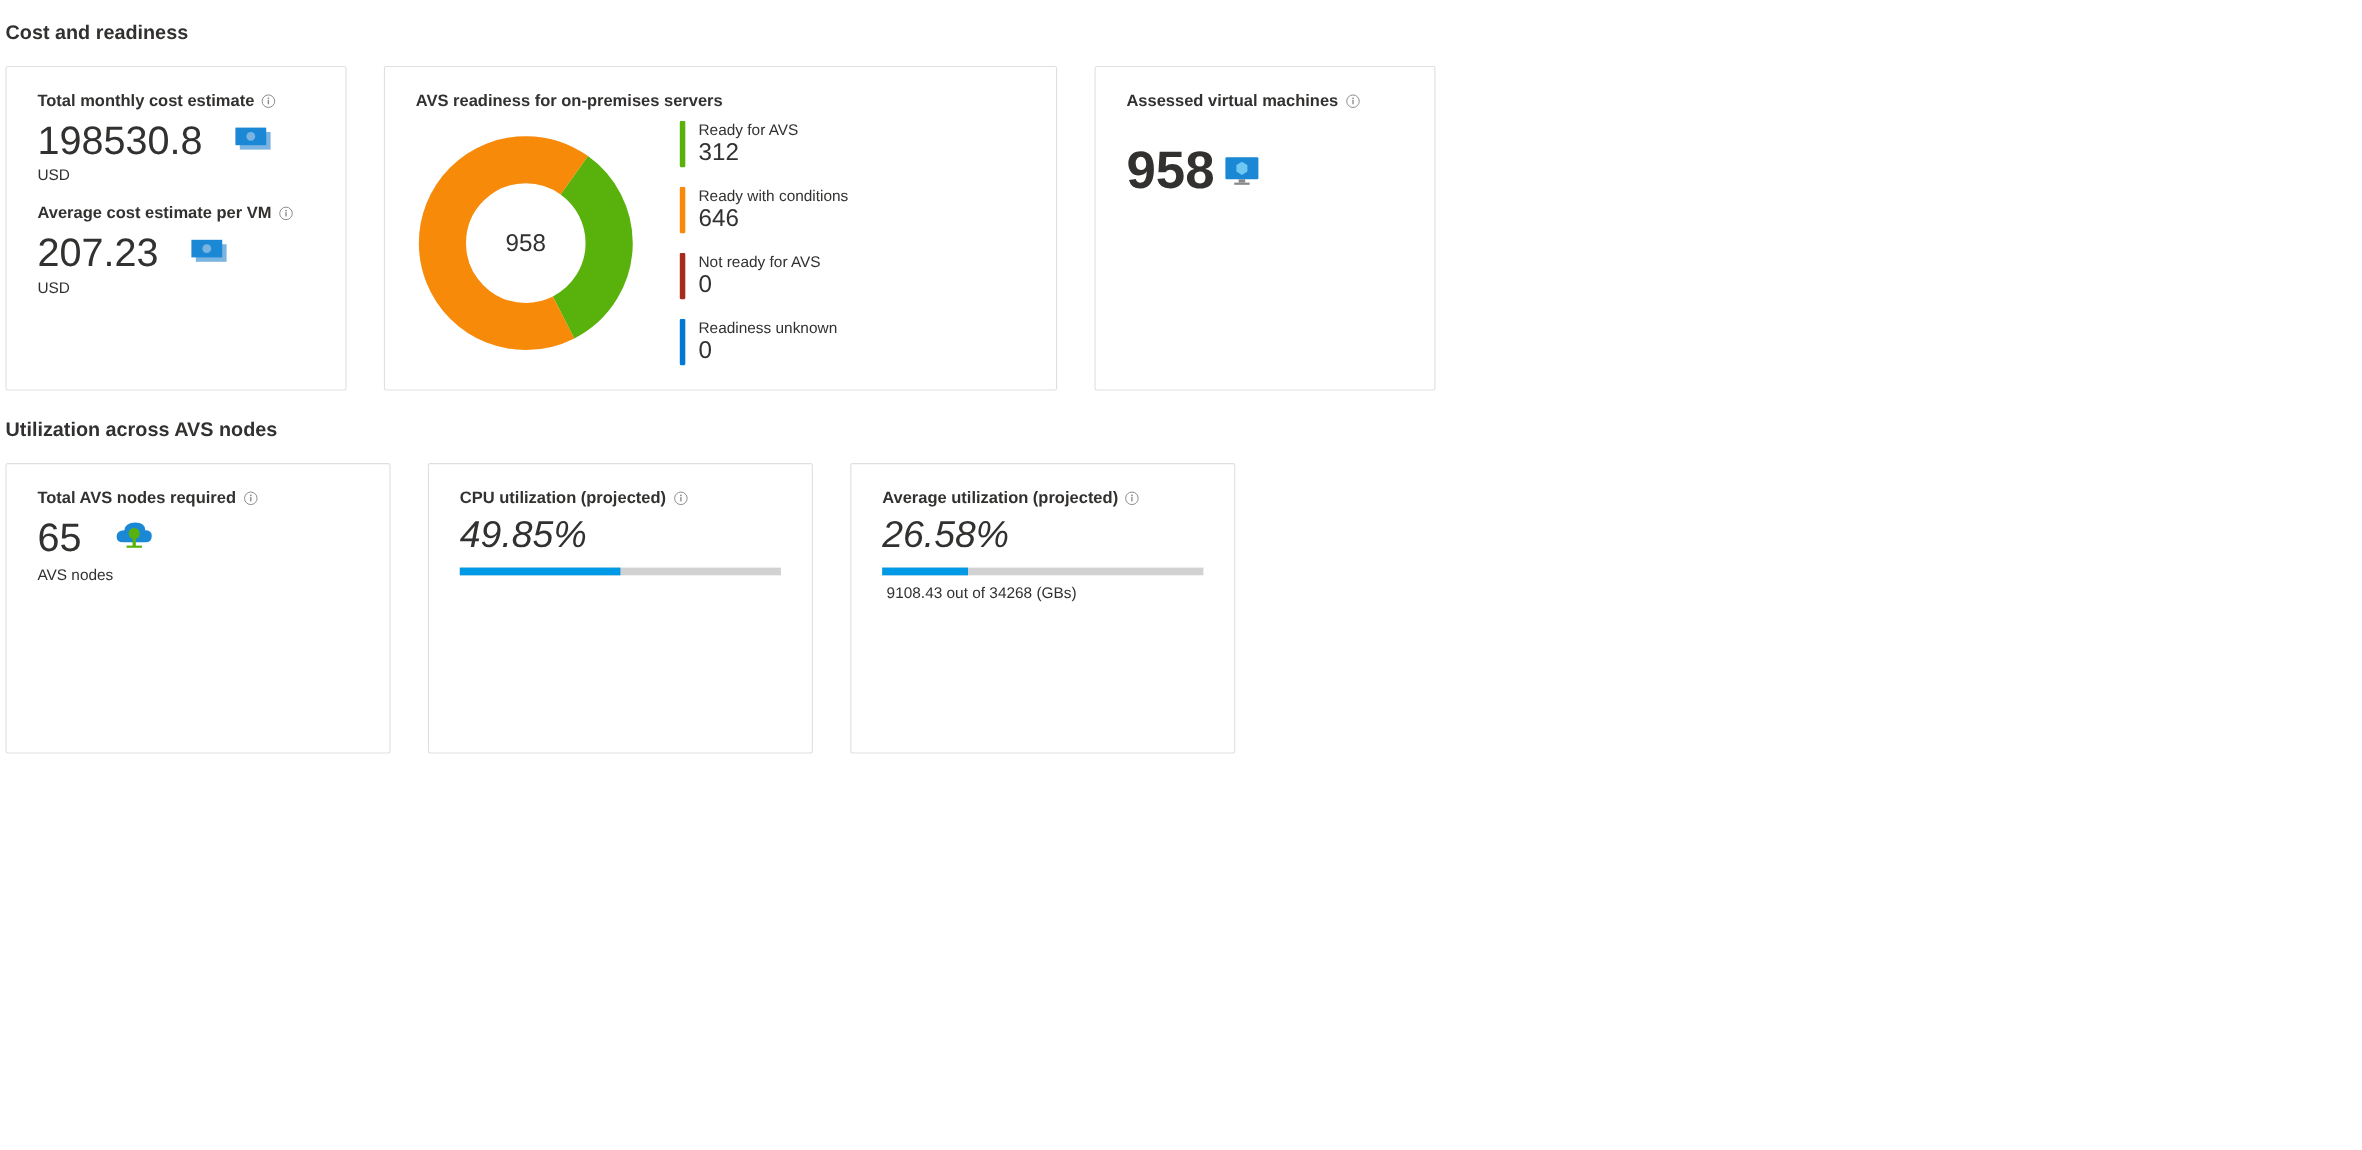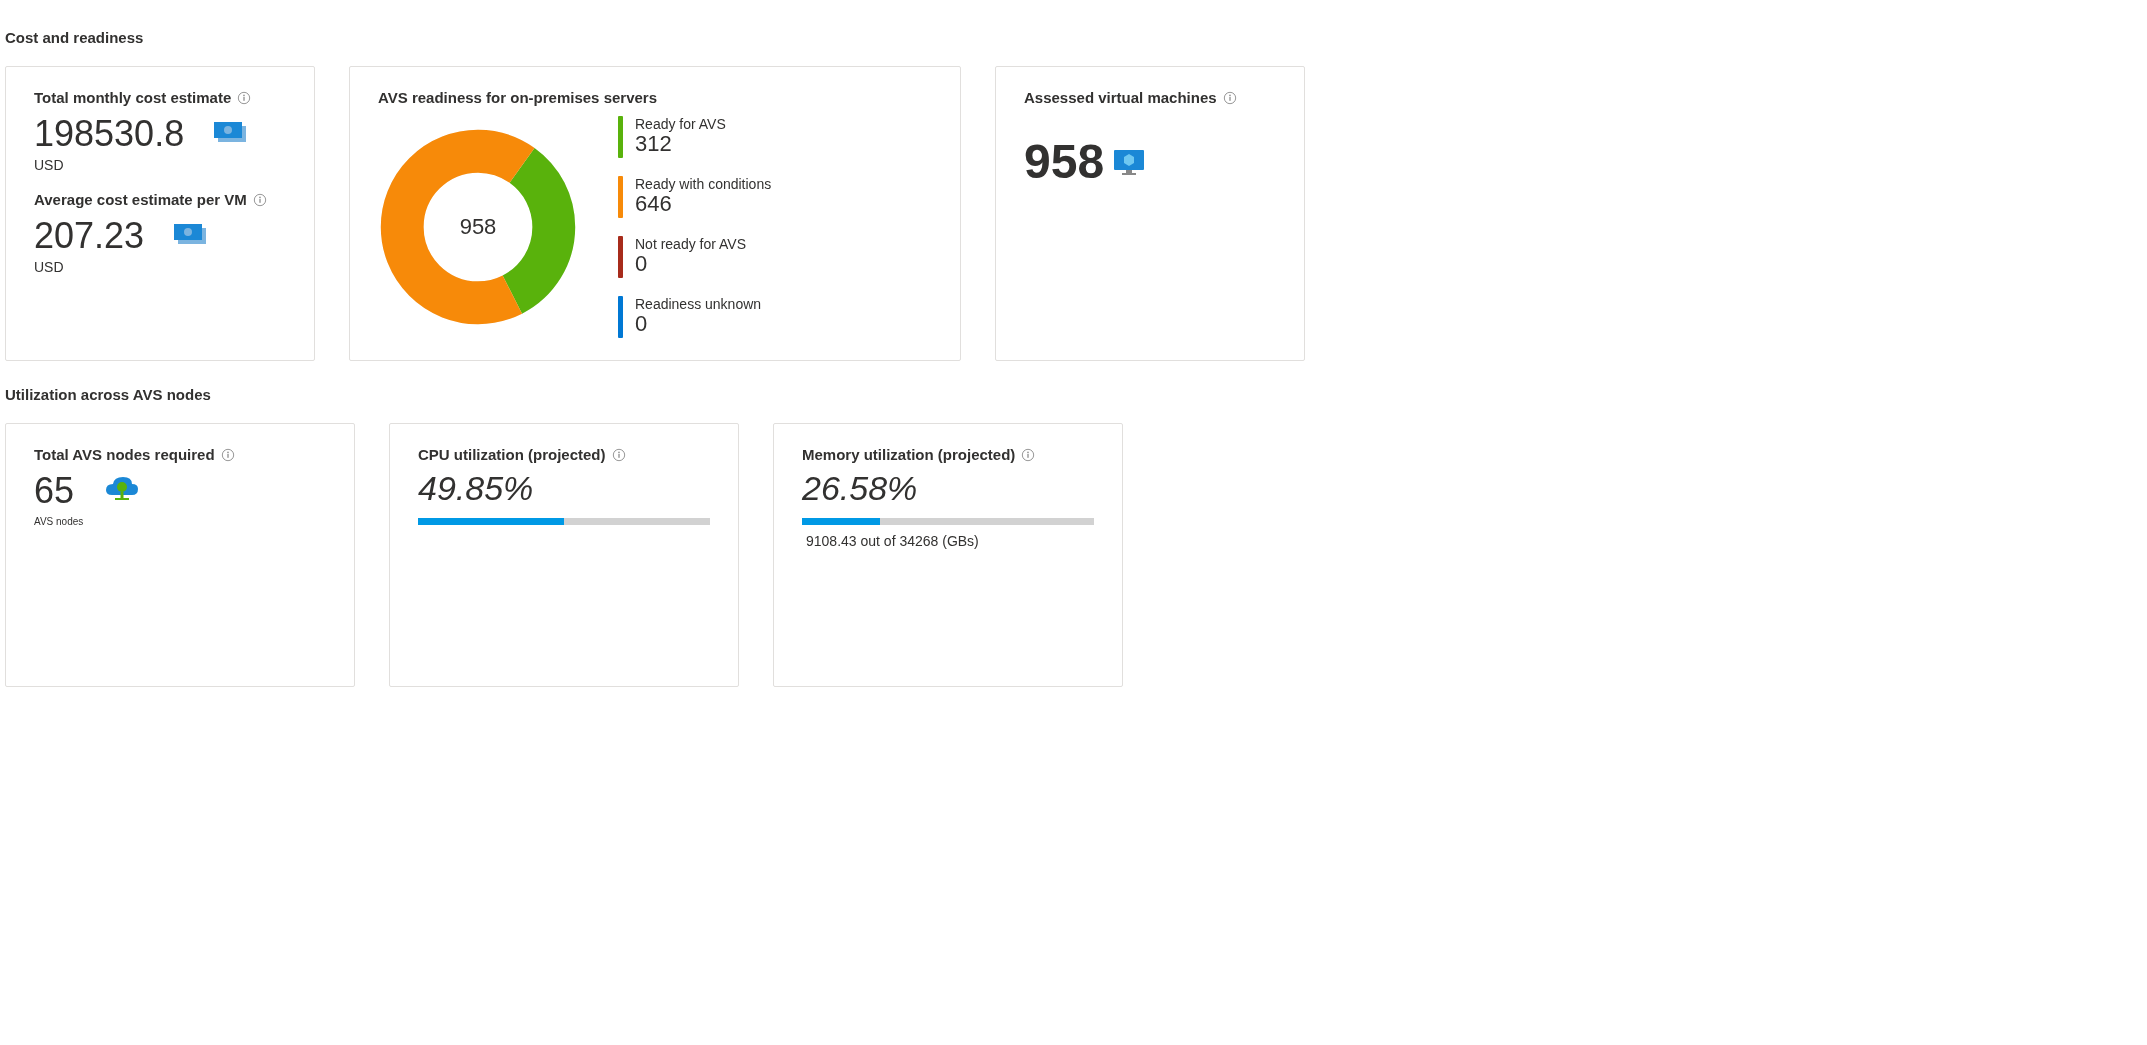--- a/index.html
+++ b/index.html
@@ -5,23 +5,23 @@
   * { box-sizing: border-box; margin: 0; padding: 0; }
   body {
     font-family: 'Segoe UI', Arial, sans-serif;
     background: #ffffff;
     color: #323130;
     padding: 10px 5px;
     font-size: 14px;
   }
   .section-title {
     font-weight: 600;
-    font-size: 15px;
+    font-size: 18px;
     margin-bottom: 20px;
-    margin-top: 19px;
+    margin-top: 9px;
   }
   .row1 {
     display: flex;
     gap: 34px;
     margin-bottom: 25px;
   }
   .card {
     border: 1px solid #e1dfdd;
     border-radius: 2px;
     padding: 22px 28px;
@@ -63,21 +63,21 @@
     margin-top: 28px;
   }
   .monitor-icon svg { width: 34px; height: 30px; }
   .row2 { display:flex; gap:34px; }
   .row2 .card { width: 350px; height: 264px; }
   .util-perc { font-size: 34px; font-weight:400; margin-top: 6px; font-style: italic;}
   .progress-bar { position:relative; width:100%; height:7px; background:#d2d2d2; margin-top:10px; }
   .progress-fill { position:absolute; left:0; top:0; height:100%; background:#0099e5; }
   .util-sub { font-size:14px; margin-top: 8px; padding-left: 4px;}
   .cloud-icon svg { width: 38px; height: 28px; }
-  .sub-label { font-size:10px; margin-top: 4px;}
+  .sub-label { font-size:14px; margin-top: 4px;}
 </style>
 </head>
 <body>
 
 <div class="section-title">Cost and readiness</div>
 
 <div class="row1">
 
   <div class="card cost-card">
     <div>
@@ -238,21 +238,21 @@
       </span>
     </div>
     <div class="util-perc">49.85%</div>
     <div class="progress-bar">
       <div class="progress-fill" id="cpu-fill" style="width: 49.85%;"></div>
     </div>
   </div>
 
   <div class="card">
     <div class="metric-label">
-      <span>Memory utilization (projected)</span>
+      <span>Average utilization (projected)</span>
       <span class="info-icon">
         <svg viewBox="0 0 16 16">
             <circle cx="8" cy="8" r="6.5" fill="none" stroke="#888" stroke-width="1"></circle>
             <circle cx="8" cy="5" r="0.9" fill="#888"></circle>
             <rect x="7.3" y="6.7" width="1.4" height="4.5" fill="#888"></rect>
           </svg>
       </span>
     </div>
     <div class="util-perc">26.58%</div>
     <div class="progress-bar">

